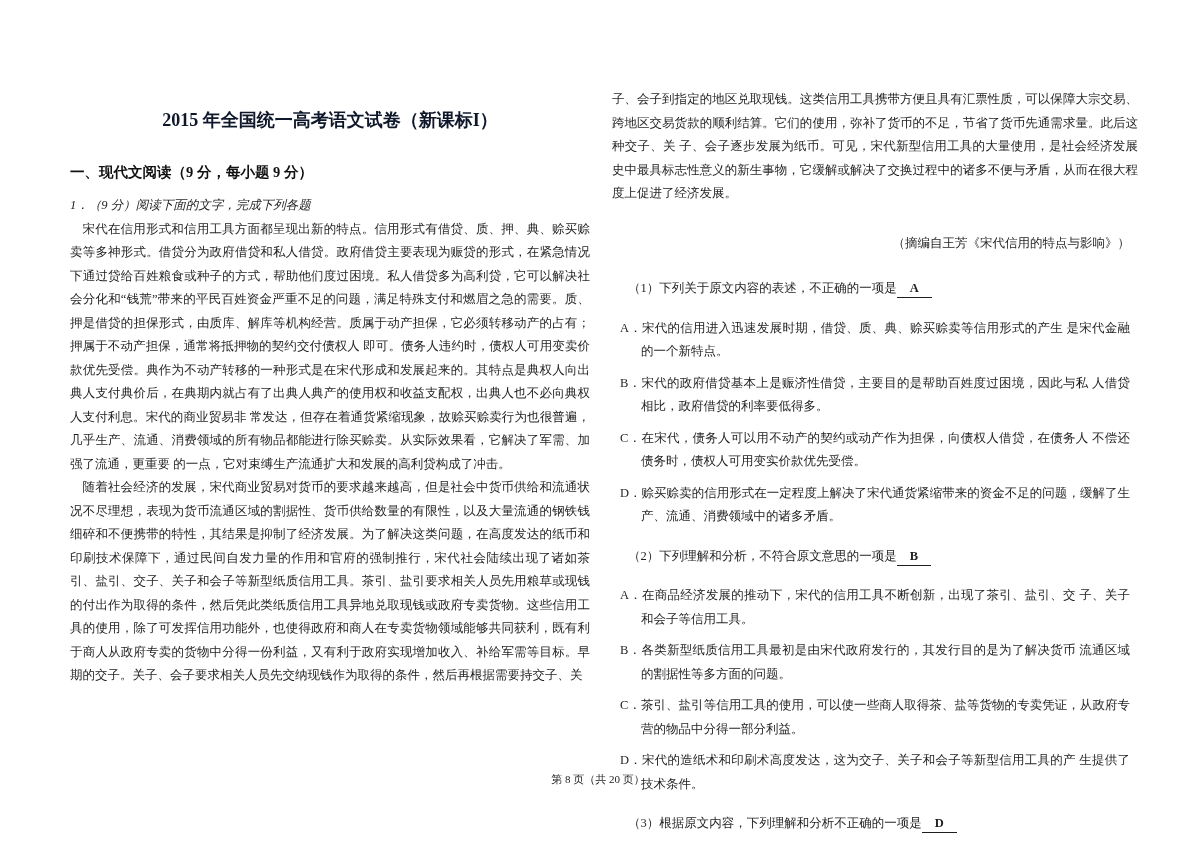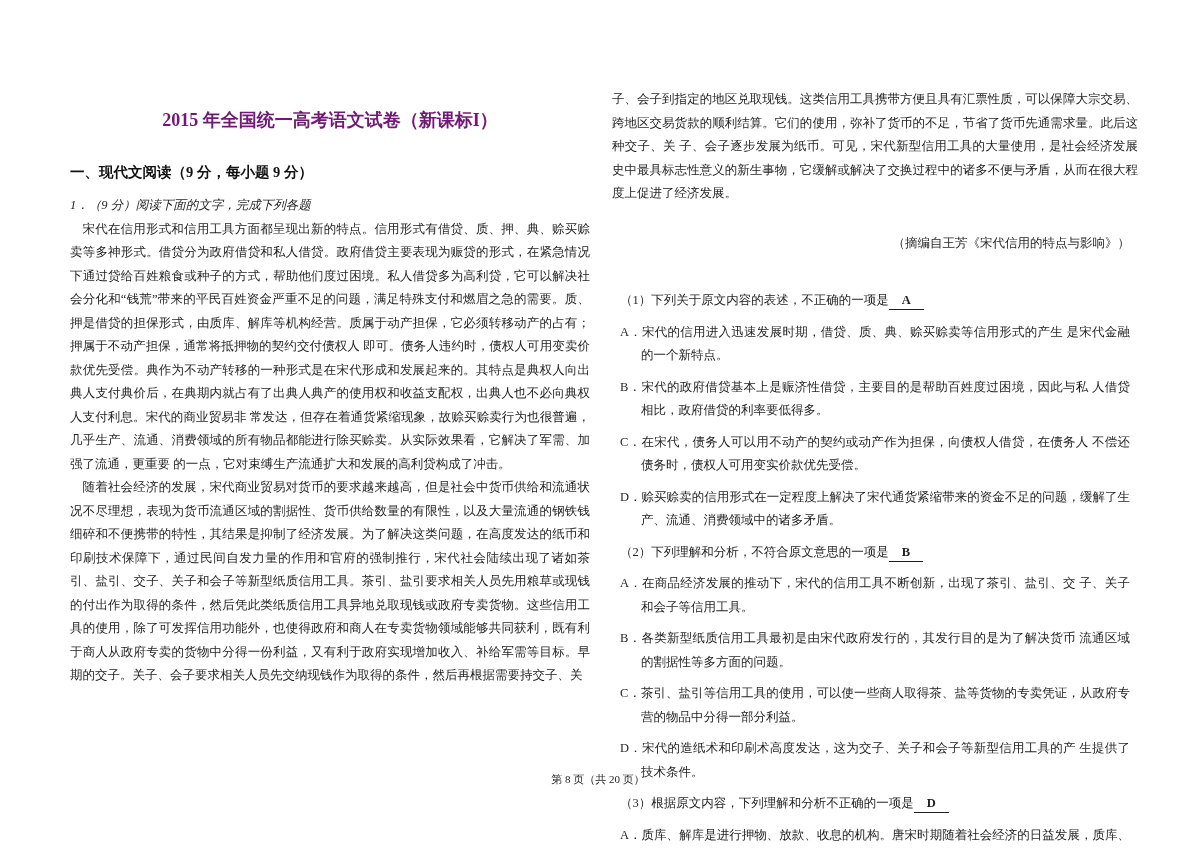--- a/index.html
+++ b/index.html
@@ -11,21 +11,21 @@
     font-family:"Liberation Serif","DejaVu Serif",serif;
     color:#1f1f1f;
   }
   .col{position:absolute;top:0;}
   .col-left{left:70px;width:520px;}
   .col-right{left:612px;top:88px;width:526px;}
 
   .title{
     margin:104px 0 0 0;
     font-size:18px;line-height:32px;
-    font-weight:700;text-align:center;color:#701a75;
+    font-weight:700;text-align:center;color:#0f172a;
   }
   .subtitle{
     margin-top:14px;
     font-size:10.5px;line-height:15px;
     font-weight:700;text-align:center;color:#111;
   }
   .section{
     margin:26px 0 12px 0;
     font-size:14.5px;line-height:20px;
     font-weight:700;color:#111;
@@ -38,27 +38,27 @@
     font-style:italic;
   }
   .para{
     margin:0;
     font-size:12.5px;line-height:23.5px;
     text-align:justify;
     text-indent:1em;
   }
   .cont{text-indent:0;}
   .attribution{
-    margin:26px 0 34px 0;
+    margin:26px 0 22px 0;
     font-size:12.5px;line-height:23.5px;
     text-align:right;
     padding-right:8px;
   }
   .stem{
-    margin:8px;
+    margin:16px;
     font-size:12.5px;line-height:23.5px;
     text-align:left;
   }
   .answer{
     display:inline-block;
     font-weight:700;
     padding:0 13px 0 13px;
     border-bottom:1.5px solid #1f1f1f;
     line-height:17px;
   }

